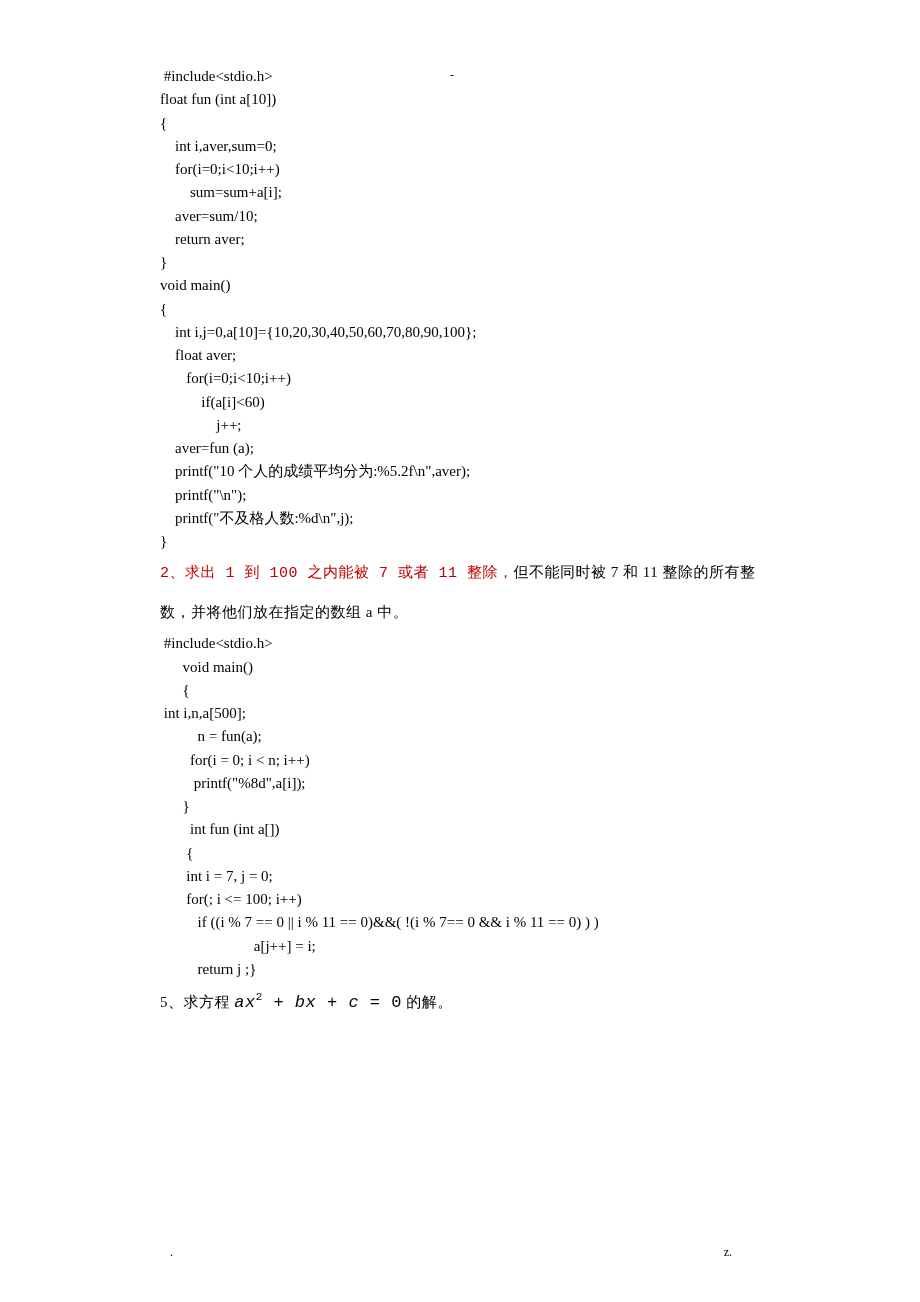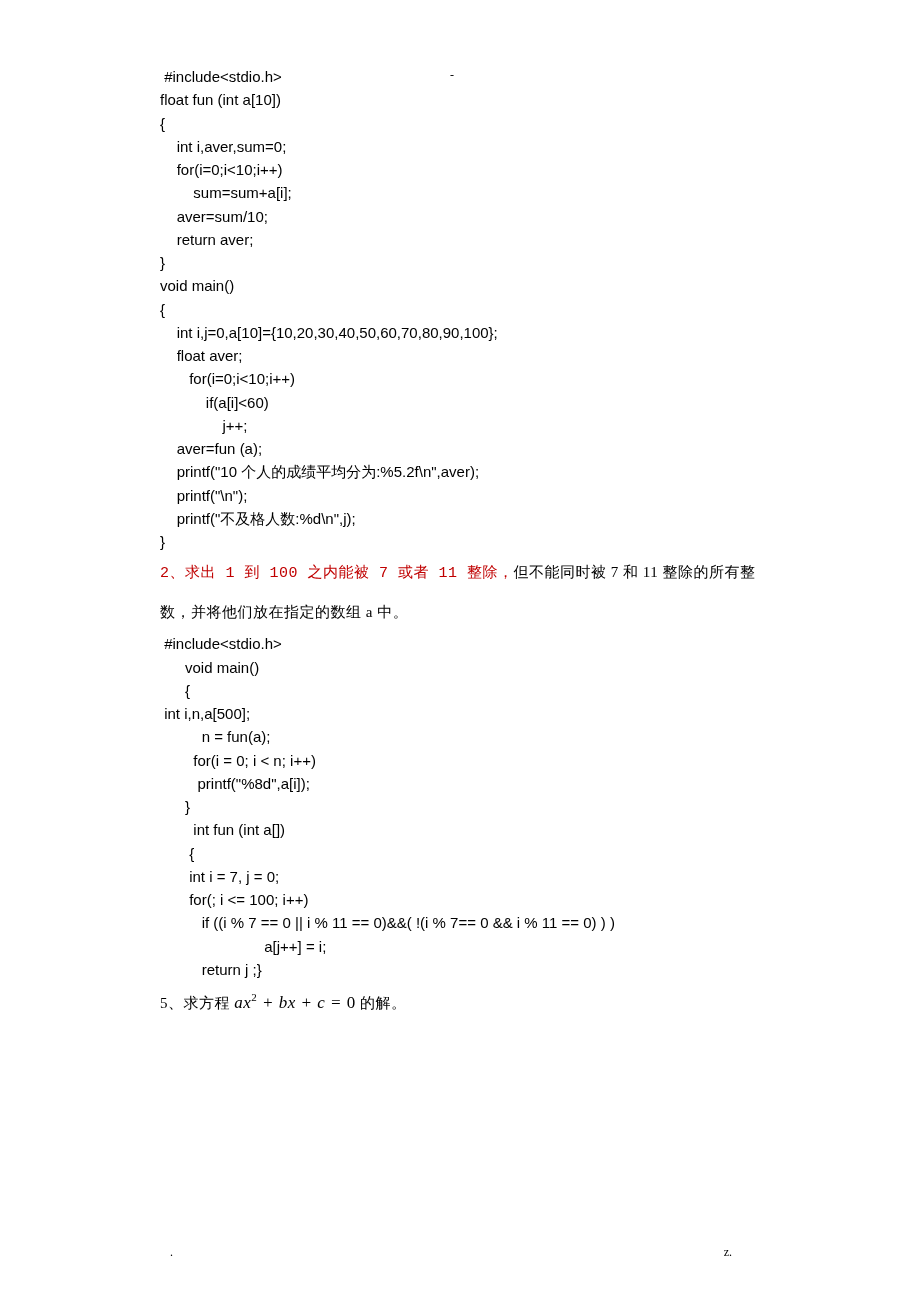--- a/index.html
+++ b/index.html
@@ -24,33 +24,33 @@
     color: #000;
   }
   .problem-title {
     font-size: 15px;
     line-height: 2.6;
     color: #000;
     margin: 0;
     letter-spacing: 0.5px;
   }
   .code-block {
-    font-family: Liberation Sans, sans-serif;
+    font-family: Liberation Serif, serif;
     font-size: 15px;
     line-height: 1.55;
     color: #000;
     white-space: pre;
     margin: 0;
   }
   .red {
     color: #c00000;
     font-family: Liberation Mono, monospace;
   }
   .equation {
-    font-family: Liberation Serif, serif;
+    font-family: Liberation Mono, monospace;
     font-style: italic;
     font-size: 17px;
   }
   .equation .sup {
     font-size: 11px;
     vertical-align: super;
   }
   .equation .num {
     font-style: normal;
   }

